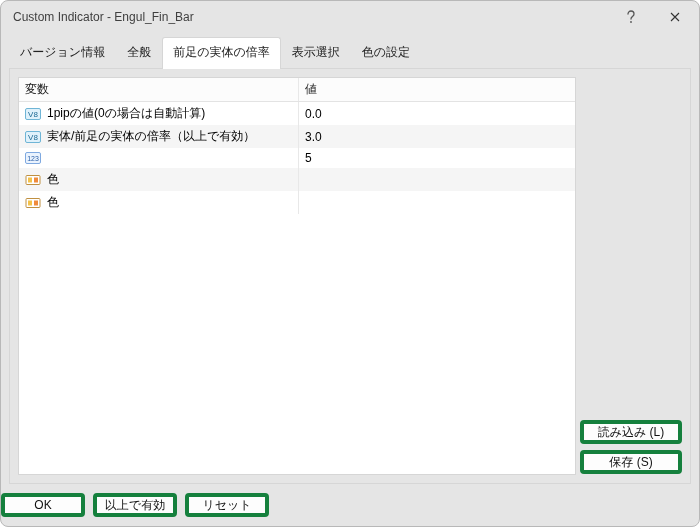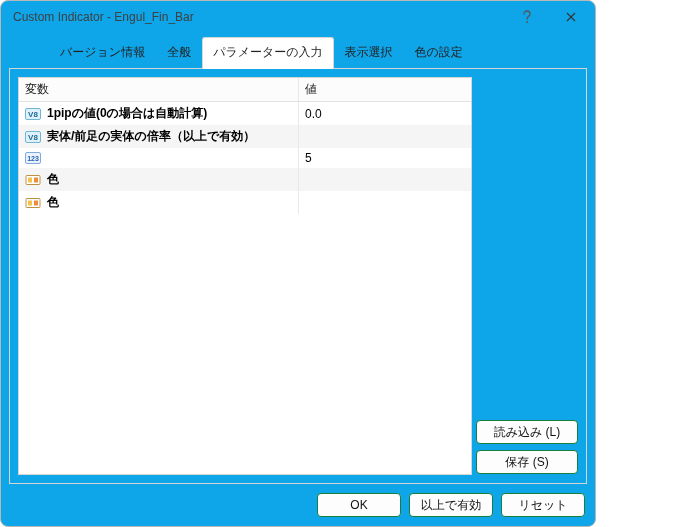--- a/index.html
+++ b/index.html
@@ -4,45 +4,44 @@
 <style>
   * { box-sizing: border-box; }
   html, body {
     margin: 0; padding: 0;
     font-family: "Yu Gothic UI", "Meiryo UI", "Segoe UI", sans-serif;
     font-size: 12px;
     color: #000;
     background: #fff;
   }
   .window {
-    width: 596px; height: 527px;
+    width: 700px; height: 527px;
     border: 1px solid #b8b8b8;
     border-radius: 8px;
     display: flex; flex-direction: column;
     overflow: hidden;
-    background: #0ea5e9;
+    background: #e5e5e5;
   }
   .titlebar {
     height: 32px;
     display: flex; align-items: center;
     padding: 0 2px 0 12px;
     color: #3f3f3f;
   }
   .titlebar .title { flex: 1; font-size: 12px; }
   .titlebar .btn {
     width: 44px; height: 30px;
     display: flex; align-items: center; justify-content: center;
     color: #3a3a3a;
   }
   .titlebar .btn svg { display: block; }
   .tabs {
     display: flex;
     padding: 4px 8px 0 8px;
     gap: 0;
-    margin-left: 40px;
   }
   .tab {
     padding: 6px 10px 7px 10px;
     color: #222;
     border: 1px solid transparent;
     border-bottom: none;
     cursor: default;
     font-size: 12px;
     position: relative;
   }
@@ -81,21 +80,21 @@
   .thead {
     background: #fcfcfc;
     border-bottom: 1px solid #e3e3e3;
   }
   .th, .td {
     padding: 3px 6px;
     display: flex; align-items: center;
     gap: 6px;
     min-height: 20px;
   }
-  .col-var { width: 280px; border-right: 1px solid #e8e8e8; font-weight: bold; }
+  .col-var { width: 280px; border-right: 1px solid #e8e8e8; }
   .col-val { flex: 1; }
   .th { color: #222; font-weight: normal; }
   .trow { border-bottom: 0; }
   .trow.alt { background: #f5f5f5; }
   .ico {
     width: 16px; height: 14px;
     flex-shrink: 0;
   }
   .swatch {
     width: 14px; height: 12px;
@@ -104,31 +103,31 @@
   }
   .side {
     width: 102px;
     display: flex; flex-direction: column;
     justify-content: flex-end;
     gap: 6px;
     padding-bottom: 1px;
   }
   .btn-std {
     height: 24px;
-    border: 1px solid #15803d;
+    border: 4px solid #15803d;
     border-radius: 4px;
     background: #fdfdfd;
     display: flex; align-items: center; justify-content: center;
     font-size: 12px;
     color: #111;
   }
   .footer {
     height: 34px;
     display: flex;
-    justify-content: flex-end;
+    justify-content: flex-start;
     align-items: center;
     gap: 8px;
     padding: 0 10px 8px 0;
   }
   .footer .btn-std { width: 84px; }
 </style>
 </head>
 <body>
 
 <div class="window">
@@ -144,21 +143,21 @@
     <div class="btn">
       <svg width="10" height="10" viewBox="0 0 10 10">
           <path d="M1 1l8 8M9 1l-8 8" stroke="#333" stroke-width="1.1"></path>
         </svg>
     </div>
   </div>
 
   <div class="tabs">
     <div class="tab"><span>バージョン情報</span></div>
     <div class="tab"><span>全般</span></div>
-    <div class="tab active"><span>パラメーターの入力</span></div>
+    <div class="tab active"><span>前足の実体の倍率</span></div>
     <div class="tab"><span>表示選択</span></div>
     <div class="tab"><span>色の設定</span></div>
   </div>
 
   <div class="content-area">
 
     <div class="table-wrap">
       <div class="thead">
         <div class="th col-var">変数</div>
         <div class="th col-val">値</div>
@@ -176,20 +175,21 @@
       </div>
 
       <div class="trow alt">
         <div class="td col-var">
           <svg class="ico" viewBox="0 0 16 14">
               <rect x="0.5" y="1.5" width="15" height="11" rx="1.5" fill="#dff1fb" stroke="#6fb5d6"></rect>
               <text x="8" y="10" text-anchor="middle" font-size="8" fill="#1d6a94" font-family="sans-serif">V8</text>
             </svg>
           <span>実体/前足の実体の倍率（以上で有効）</span>
         </div>
+        <div class="td col-val">3.0</div>
       </div>
 
       <div class="trow">
         <div class="td col-var">
           <svg class="ico" viewBox="0 0 16 14">
               <rect x="0.5" y="1.5" width="15" height="11" rx="1.5" fill="#eaf3fe" stroke="#7fa9e0"></rect>
               <text x="8" y="10" text-anchor="middle" font-size="7" fill="#2a5fa7" font-family="sans-serif">123</text>
             </svg>
         </div>
         <div class="td col-val">5</div>

